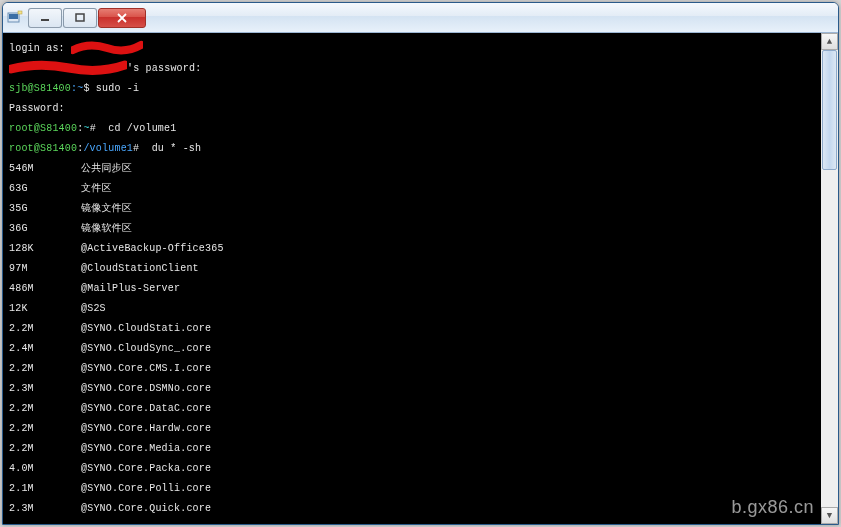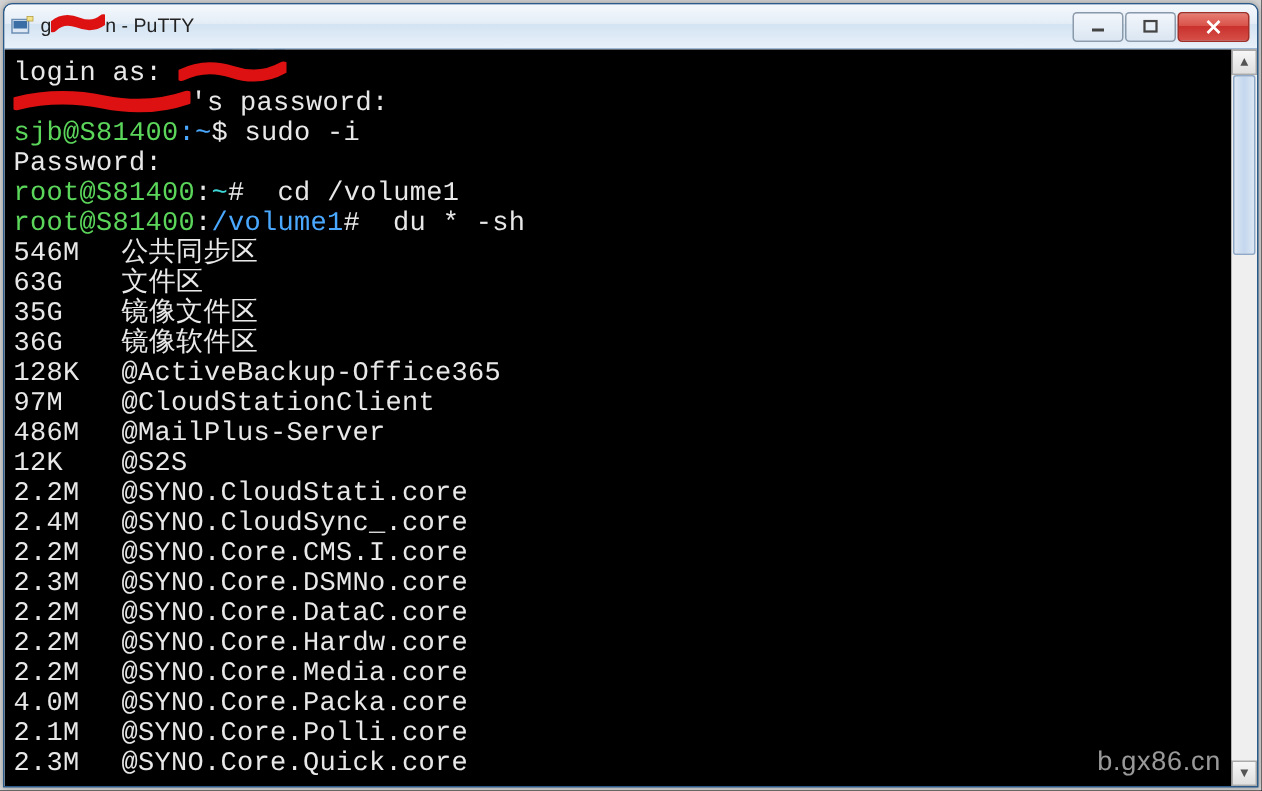--- a/index.html
+++ b/index.html
@@ -72,21 +72,21 @@
     }
     .terminal-wrap {
       background: #000;
       height: calc(100% - 30px);
       display: flex;
       position: relative;
     }
     .terminal {
       flex: 1;
       padding: 6px 6px 6px 6px;
-      font-size: 18px;
+      font-size: 10px;
       line-height: 20px;
       color: #e8e8e8;
       white-space: pre;
       font-family: "Consolas", "Courier New", monospace;
       letter-spacing: 0.2px;
     }
     .scrollbar {
       width: 17px;
       background: #f0f0f0;
       position: relative;
@@ -163,25 +163,20 @@
 <div class="window">
   <div class="bg-watermark">CN</div>
 
   <div class="titlebar">
     <span class="titlebar-icon">
       <svg width="16" height="16" viewBox="0 0 16 16">
         <rect x="1" y="3" width="11" height="9" fill="#dde8f4" stroke="#6b8fb5" stroke-width="1"></rect>
         <rect x="2" y="4" width="9" height="5" fill="#3a6ea5"></rect>
         <rect x="11" y="1" width="4" height="3" fill="#f2e28a" stroke="#b49b3a" stroke-width="0.5"></rect>
       </svg>
-    </span>
-    <span class="titlebar-title">
-      <span>g</span><span class="title-redact"><svg width="36" height="14" viewBox="0 0 36 14">
-            <path d="M1 9 Q 8 2 18 6 Q 28 10 35 4" stroke="#d11" stroke-width="7" fill="none" stroke-linecap="round"></path>
-          </svg></span><span>n - PuTTY</span>
     </span>
     <div class="win-controls">
       <div class="win-btn">
         <svg width="10" height="10">
             <rect x="1" y="6" width="8" height="2" fill="#444"></rect>
           </svg>
       </div>
       <div class="win-btn">
         <svg width="10" height="10">
             <rect x="1" y="1" width="8" height="7" fill="none" stroke="#444" stroke-width="1.5"></rect>

